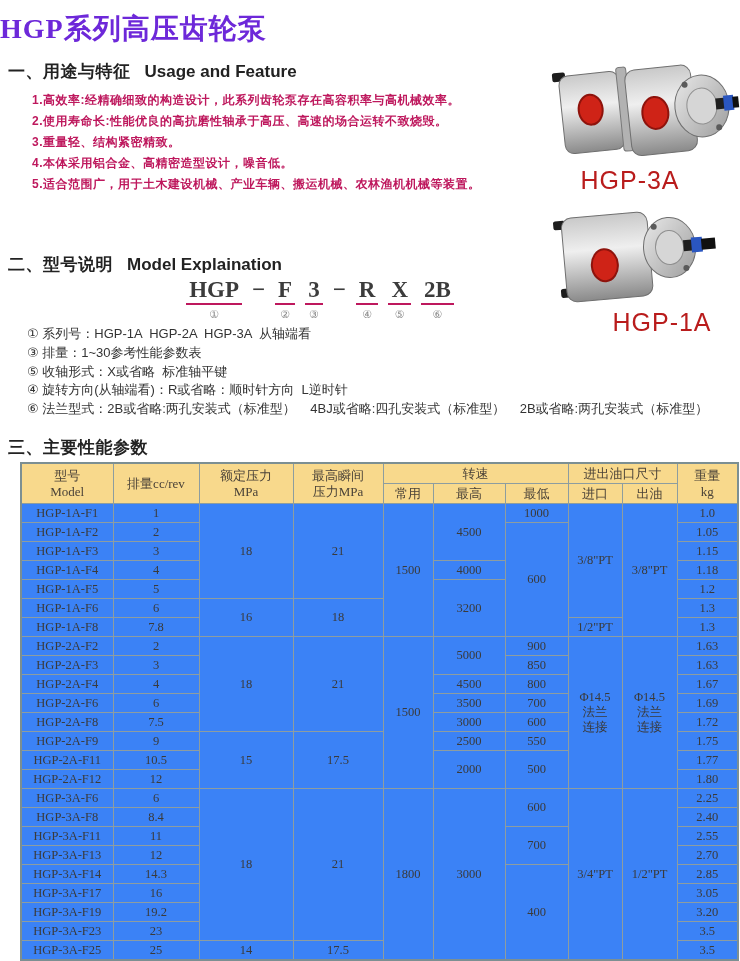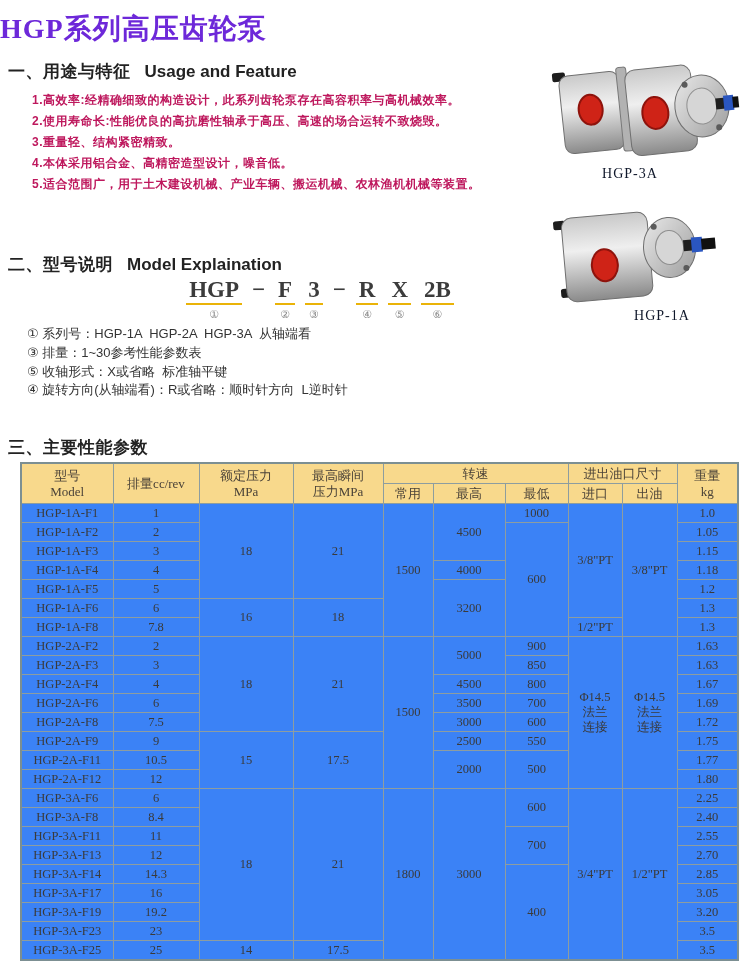--- a/index.html
+++ b/index.html
@@ -17,31 +17,31 @@
   #sec2-heading{top:253px;}
   #sec3-heading{top:436px;}
 
   .paragraphs{position:absolute;left:8px;top:90px;width:527px;}
   .paragraphs p{margin:0;text-indent:2em;font-size:12px;line-height:21px;
                 font-weight:bold;color:#be185d;text-align:justify;letter-spacing:0.5px;}
 
   .pump{position:absolute;}
   #pump-3a{left:550px;top:54px;width:190px;height:112px;}
   #pump-1a{left:552px;top:200px;width:178px;height:108px;}
-  .pump-label{position:absolute;width:180px;text-align:center;font-size:14px;
-              color:#0f172a;letter-spacing:1px;font-family:Liberation Serif, serif;}
+  .pump-label{position:absolute;width:180px;text-align:center;font-size:25px;
+              color:#b91c1c;letter-spacing:1px;}
   #label-3a{left:540px;top:166px;}
   #label-1a{left:572px;top:308px;}
 
   .model-code{position:absolute;left:160px;top:278px;width:320px;display:flex;
               justify-content:center;align-items:flex-start;
               font-family:"Liberation Serif","DejaVu Serif",serif;}
   .model-code .seg-wrap{display:inline-block;text-align:center;margin:0 5px;}
   .model-code .seg{display:block;font-size:23px;font-weight:bold;color:#3c3c3c;
-                   border-bottom:2px solid #eab308;padding:0 3px 1px 3px;line-height:24px;}
+                   border-bottom:2px solid #be185d;padding:0 3px 1px 3px;line-height:24px;}
   .model-code .dash .seg{border-bottom:none;padding:0;}
   .model-code .num{display:block;font-size:11px;color:#888;margin-top:3px;
                    font-family:"Liberation Sans",sans-serif;}
 
   .notes{position:absolute;left:27px;top:325px;width:706px;}
   .note{font-size:13px;line-height:18.8px;color:#333;white-space:pre-wrap;}
 
   table.perf{position:absolute;left:20px;top:462px;border-collapse:collapse;
              table-layout:fixed;background:#3b82f6;border:2px solid #7c8f92;}
   table.perf th,table.perf td{border:1px solid #8d9da0;text-align:center;
@@ -168,20 +168,21 @@
         <span class="seg">2B</span>
         <span class="num">⑥</span>
       </span>
     </div>
 
   <div class="notes" id="notes">
       <div class="note">① 系列号：HGP-1A  HGP-2A  HGP-3A  从轴端看</div>
       <div class="note">③ 排量：1~30参考性能参数表</div>
       <div class="note">⑤ 收轴形式：X或省略  标准轴平键</div>
       <div class="note">④ 旋转方向(从轴端看)：R或省略：顺时针方向  L逆时针</div>
+      <div class="note">⑥ 法兰型式：2B或省略:两孔安装式（标准型）    4BJ或省略:四孔安装式（标准型）    2B或省略:两孔安装式（标准型）</div>
     </div>
 
   <div class="sec-heading" id="sec3-heading">
     <span>三、主要性能参数</span>
   </div>
 
   <table class="perf">
     <colgroup id="perf-cols">
         <col style="width: 92px;">
         <col style="width: 86px;">

